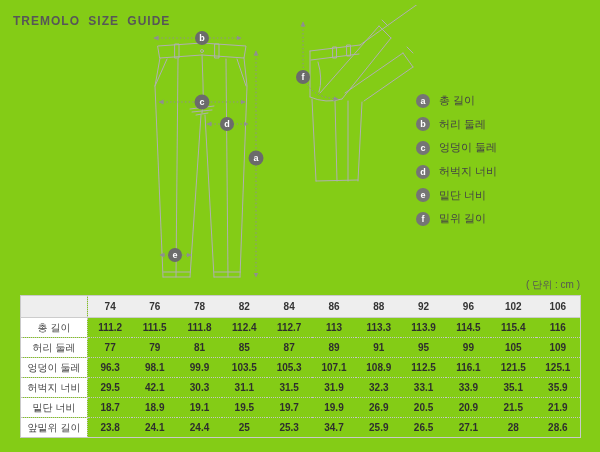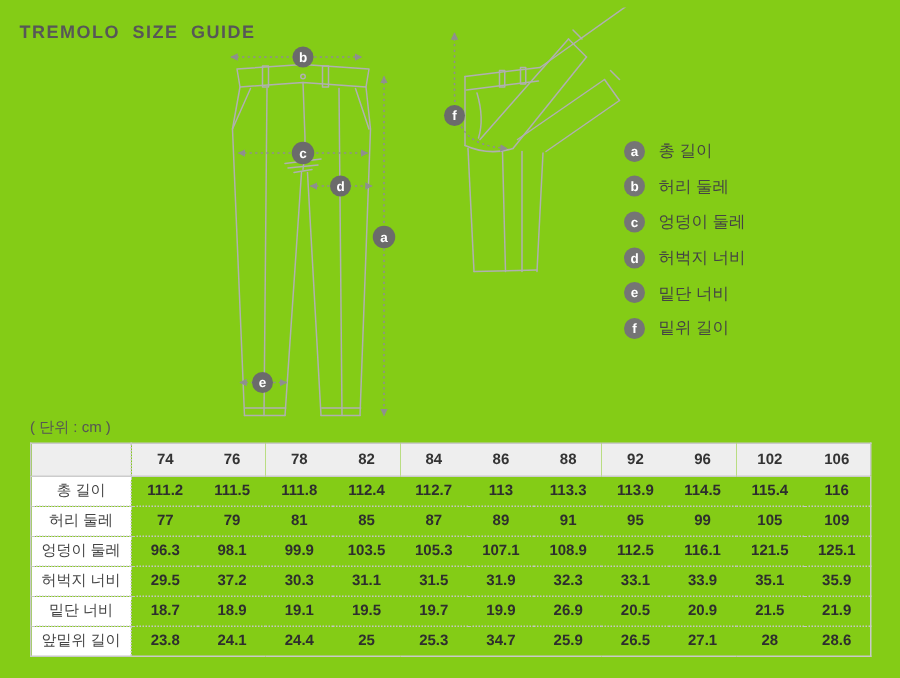--- a/index.html
+++ b/index.html
@@ -19,21 +19,21 @@
   .legend-item { display:flex; align-items:center; height:23.6px; }
   .legend-circle {
     width:14px; height:14px; border-radius:50%; background:#757575;
     color:#fff; font-size:9px; font-weight:bold; line-height:14px;
     text-align:center; flex:0 0 14px;
   }
   .legend-label { font-size:11px; color:#444; margin-left:9px; white-space:nowrap; }
 
   .unit-note {
     position:absolute; left:20px; top:278px; width:560px;
-    font-size:10px; color:#555;
+    text-align:right; font-size:10px; color:#555;
   }
 
   .size-table {
     position:absolute; left:20px; top:295px; width:561px;
     border-collapse:collapse; table-layout:fixed;
     font-size:10px; color:#333; border:1px solid #c9c9c9;
   }
   .size-table th, .size-table td {
     padding:0; text-align:center; vertical-align:middle;
     height:19px; line-height:19px; white-space:nowrap; overflow:hidden;
@@ -239,21 +239,21 @@
           <td class="val">107.1</td>
           <td class="val">108.9</td>
           <td class="val">112.5</td>
           <td class="val">116.1</td>
           <td class="val">121.5</td>
           <td class="val">125.1</td>
         </tr>
         <tr>
           <td class="row-label col-label">허벅지 너비</td>
           <td class="val">29.5</td>
-          <td class="val">37.2</td>
+          <td class="val">42.1</td>
           <td class="val">30.3</td>
           <td class="val">31.1</td>
           <td class="val">31.5</td>
           <td class="val">31.9</td>
           <td class="val">32.3</td>
           <td class="val">33.1</td>
           <td class="val">33.9</td>
           <td class="val">35.1</td>
           <td class="val">35.9</td>
         </tr>

